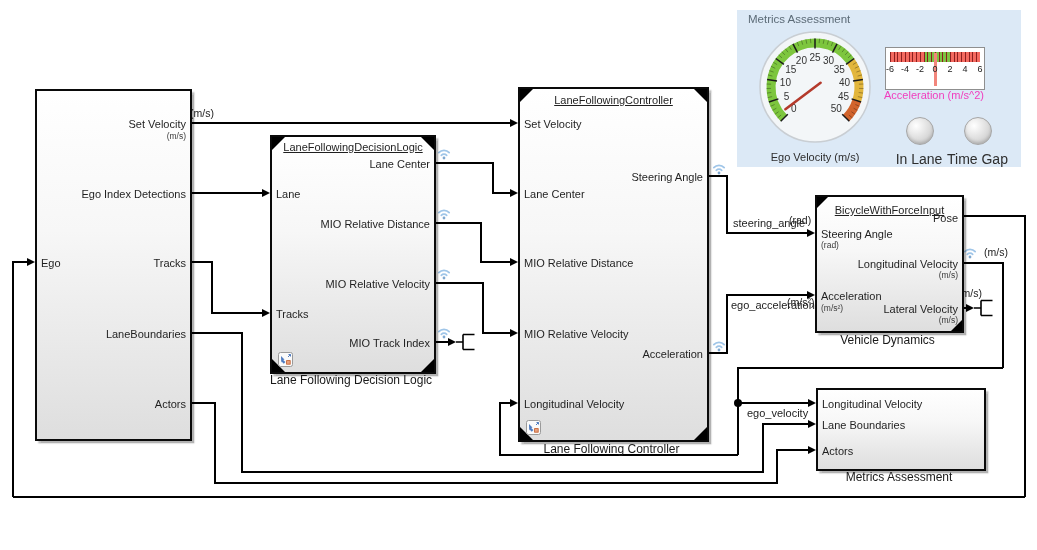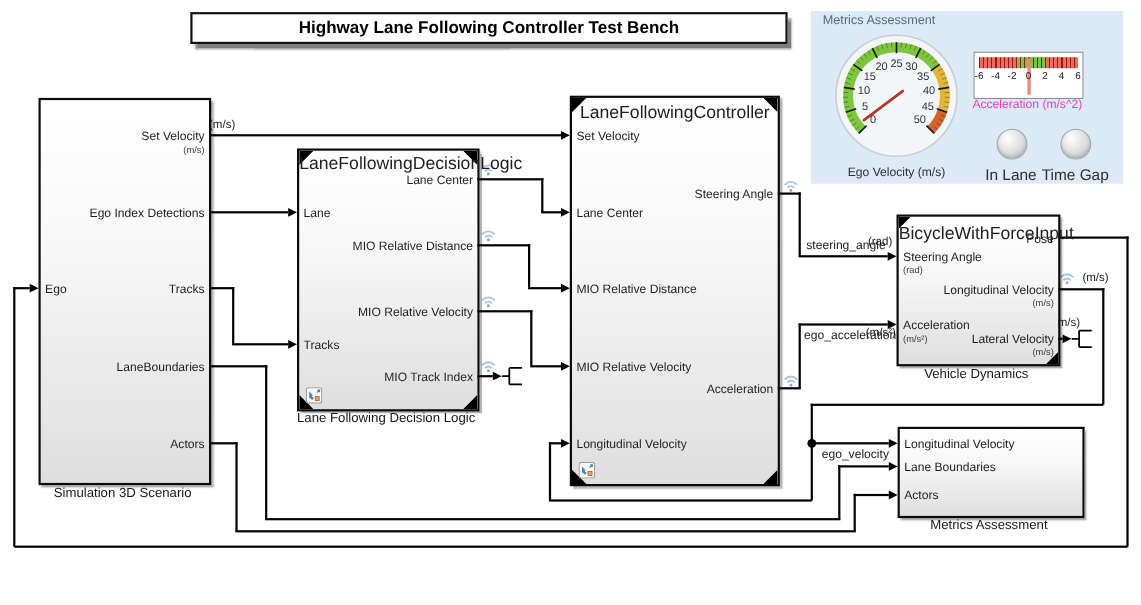--- a/index.html
+++ b/index.html
@@ -17,21 +17,21 @@
        border-bottom:4.5px solid transparent;border-left:8px solid #000;}
   .dot{position:absolute;width:8px;height:8px;border-radius:50%;background:#000;}
   
   .block{position:absolute;border:2px solid #0a0a0a;
          background:linear-gradient(180deg,#ffffff 0%,#f7f7f7 40%,#dedede 100%);
          box-shadow:2.5px 2.5px 1.5px rgba(0,0,0,0.3);}
   .plabel{position:absolute;font-size:11px;color:#1f1f1f;white-space:nowrap;}
   .pin{left:4px;}
   .pout{right:4px;text-align:right;}
   .punit{font-size:8.5px;color:#3a3a3a;}
-  .bheader{position:absolute;left:0;right:0;text-align:center;font-size:16px;color:#1f1f1f;white-space:nowrap;}
+  .bheader{position:absolute;left:0;right:0;text-align:center;font-size:11px;color:#1f1f1f;white-space:nowrap;text-decoration:underline;}
   .caption{position:absolute;text-align:center;font-size:12px;color:#191919;white-space:nowrap;}
   .ctri{position:absolute;background:#000;}
   .t13{width:13px;height:13px;}
   .t11{width:11px;height:11px;}
   .tl{top:0;left:0;clip-path:polygon(0 0,100% 0,0 100%);}
   .tr{top:0;right:0;clip-path:polygon(0 0,100% 0,100% 100%);}
   .bl{bottom:0;left:0;clip-path:polygon(0 0,0 100%,100% 100%);}
   .br{bottom:0;right:0;clip-path:polygon(100% 0,100% 100%,0 100%);}
   .wifi{position:absolute;width:16px;height:16px;}
   .badge{position:absolute;width:15px;height:15px;left:6px;bottom:5px;}
@@ -72,21 +72,20 @@
       <rect x="8.6" y="8.6" width="3.6" height="3.6" fill="#e8a07c" stroke="#c05b2a" stroke-width="0.8"></rect>
     </symbol>
     <symbol id="termS" viewBox="0 0 20 18">
       <path d="M0 9 H7 M7 1.5 H18.5 M7 16.5 H18.5 M7 1.5 V16.5" stroke="#000" stroke-width="1.6" fill="none"></path>
     </symbol>
   </defs>
 </svg>
 
 <div id="canvas">
 
-  <div id="title-box">Highway Lane Following Controller Test Bench</div>
 
   <i class="wh" style="left:188px;top:122px;width:322px"></i>
   <span class="arr" style="left:510px;top:118.5px"></span>
 
   <i class="wh" style="left:188px;top:192px;width:74px"></i>
   <span class="arr" style="left:262px;top:188.5px"></span>
 
   <i class="wh" style="left:188px;top:261px;width:25px"></i>
   <i class="wv" style="left:211px;top:261px;height:52px"></i>
   <i class="wh" style="left:211px;top:312px;width:51px"></i>
@@ -195,21 +194,20 @@
 
   <div class="block" style="left:35px;top:89px;width:153px;height:348px">
     <span class="plabel pin" style="top:166px">Ego</span>
     <span class="plabel pout" style="top:27px">Set Velocity</span>
     <span class="plabel pout punit" style="top:40px">(m/s)</span>
     <span class="plabel pout" style="top:97px">Ego Index Detections</span>
     <span class="plabel pout" style="top:166px">Tracks</span>
     <span class="plabel pout" style="top:237px">LaneBoundaries</span>
     <span class="plabel pout" style="top:307px">Actors</span>
   </div>
-  <div class="caption" style="left:5px;top:441px;width:213px">Simulation 3D Scenario</div>
 
   <div class="block" style="left:270px;top:135px;width:162px;height:235px">
     <span class="ctri t13 tl"></span>
     <span class="ctri t13 tr"></span>
     <span class="ctri t13 bl"></span>
     <span class="ctri t13 br"></span>
     <span class="bheader" style="top:4px">LaneFollowingDecisionLogic</span>
     <span class="plabel pin" style="top:51px">Lane</span>
     <span class="plabel pin" style="top:171px">Tracks</span>
     <span class="plabel pout" style="top:21px">Lane Center</span>
@@ -232,20 +230,21 @@
     <span class="plabel pin" style="top:99px">Lane Center</span>
     <span class="plabel pin" style="top:168px">MIO Relative Distance</span>
     <span class="plabel pin" style="top:239px">MIO Relative Velocity</span>
     <span class="plabel pin" style="top:309px">Longitudinal Velocity</span>
     <span class="plabel pout" style="top:82px">Steering Angle</span>
     <span class="plabel pout" style="top:259px">Acceleration</span>
     <svg class="badge">
         <use href="#badgeS"></use>
       </svg>
   </div>
+  <div class="caption" style="left:498px;top:442px;width:227px">Lane Following Controller</div>
 
   <div class="block" style="left:815px;top:195px;width:145px;height:134px">
     <span class="ctri t11 tl"></span>
     <span class="ctri t11 br"></span>
     <span class="bheader" style="top:7px">BicycleWithForceInput</span>
     <span class="plabel pout" style="top:15px">Pose</span>
     <span class="plabel pin" style="top:31px">Steering Angle</span>
     <span class="plabel pin punit" style="top:43px">(rad)</span>
     <span class="plabel pin" style="top:93px">Acceleration</span>
     <span class="plabel pin punit" style="top:106px">(m/s²)</span>

